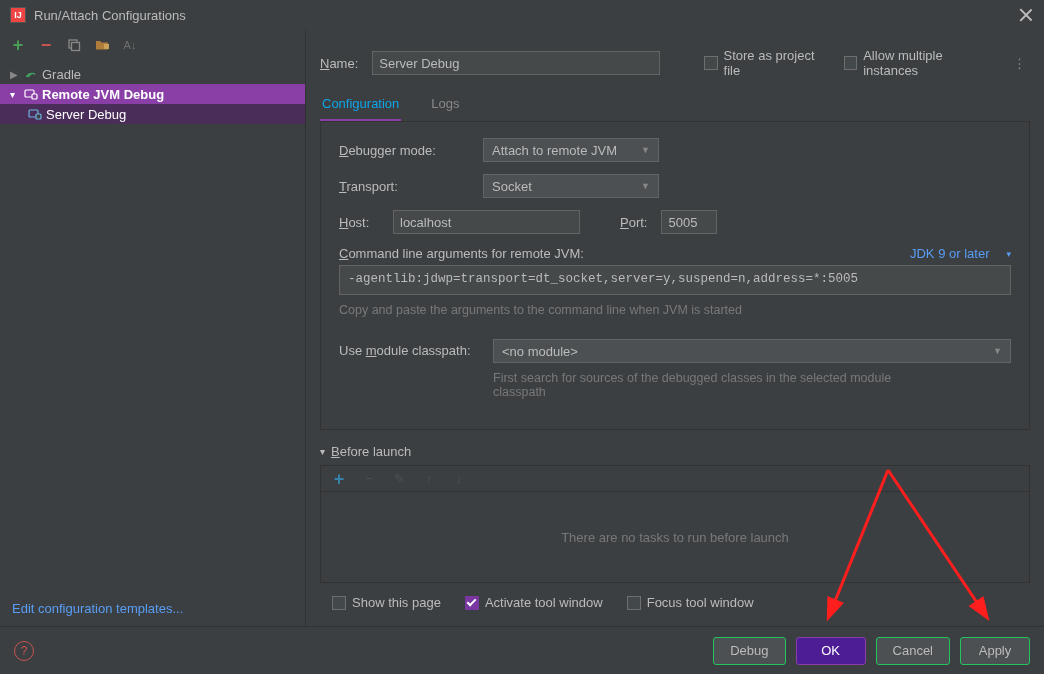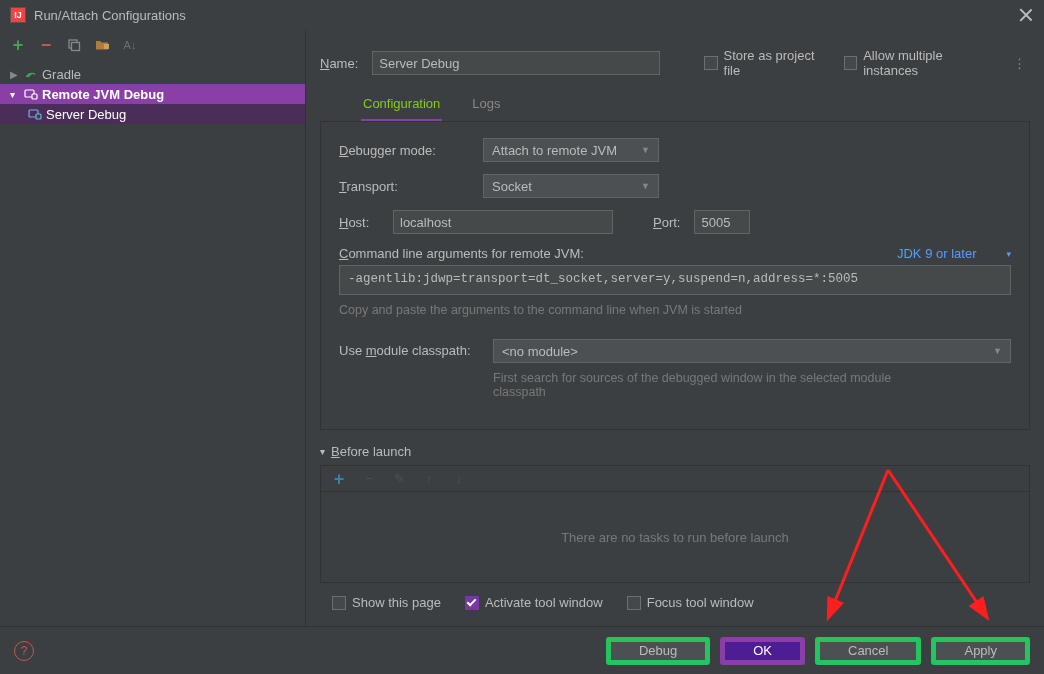--- a/index.html
+++ b/index.html
@@ -32,52 +32,52 @@
 .node-icon { width:14px; height:14px; display:inline-flex; align-items:center; justify-content:center; }
 .tree-label { }
 .bold { font-weight: bold; }
 
 .edit-templates { padding: 10px 12px; color:#589df6; cursor:pointer; }
 
 .footer { height: 48px; border-top:1px solid #323232; display:flex; align-items:center; justify-content:space-between; padding: 0 14px; }
 .footer-left { display:flex; align-items:center; }
 .help-icon { width:20px; height:20px; border:1.5px solid #c75450; border-radius:50%; display:flex; align-items:center; justify-content:center; color:#c75450; font-size:12px; cursor:pointer; }
 .footer-buttons { display:flex; gap:10px; }
-.btn { min-width:70px; height:28px; background:#4c5052; border:5px solid #22c55e; color:#bbb; display:flex; align-items:center; justify-content:center; cursor:pointer; border-radius:3px; padding:0 28px; }
+.btn { min-width:70px; height:28px; background:#4c5052; border:1px solid #22c55e; color:#bbb; display:flex; align-items:center; justify-content:center; cursor:pointer; border-radius:3px; padding:0 16px; }
 .btn.primary { background:#365880; border-color:#4a688a; color:#fff; background:#8a3fa6; border-color:#6c3088; }
 .btn.primary { background:#4c1d95; border-color:#8a3fa6; }
 
 .name-row { display:flex; align-items:center; gap:14px; height: 46px; }
 .field-label { color:#bbb; }
 .u { text-decoration: underline; }
 .text-input { background:#45494a; border:1px solid #646464; height:24px; padding:0 6px; color:#bbb; }
 .name-input { width: 300px; }
 .checkbox-row { display:flex; align-items:center; gap:6px; cursor:pointer; }
 .cb { width:14px; height:14px; border:1px solid #6e6e6e; background:#43494a; display:inline-flex; align-items:center; justify-content:center; }
 .cb.checked { background:#7a37a1; border-color:#7a37a1; position:relative; }
 .cb.checked::after { content:""; width:3px; height:7px; border:solid #fff; border-width:0 2px 2px 0; transform:rotate(45deg); margin-top:-2px; }
 .more-icon { color:#888; cursor:pointer; padding:0 4px; }
 
 .tabs { display:flex; gap:28px; border-bottom:1px solid #323232; margin-top:4px; }
 .tab { padding: 6px 2px 8px 2px; cursor:pointer; color:#888; }
-.tab.active { color:#84cc16; border-bottom:2px solid #8a3fa6;margin-left:41px; }
+.tab.active { color:#0ea5e9; border-bottom:2px solid #8a3fa6; }
 
 .config-body { border:1px solid #323232; border-top:none; padding:16px 18px 18px 18px; margin-bottom:14px; }
 .form-row { display:flex; align-items:center; margin-bottom:12px; gap:14px; }
 .form-label { width:130px; }
 .dropdown { background:#4c5052; border:1px solid #646464; height:24px; padding:0 8px; color:#bbb; display:flex; align-items:center; justify-content:space-between; cursor:pointer; }
 .dd-caret { font-size:9px; color:#888; margin-left:10px; }
 .dd-wide { width:176px; }
 .dd-full { flex:1; }
 
-.host-input { width:220px; }
+.host-input { width:187px; }
 .port-input { width:56px; }
 
 .cmd-label-row { display:flex; justify-content:space-between; align-items:center; margin-top:4px; }
-.jdk-link { color:#589df6; cursor:pointer; display:flex; align-items:center; gap:20px; }
+.jdk-link { color:#589df6; cursor:pointer; display:flex; align-items:center; gap:7px; }
 .cmdline { background:#45494a; border:1px solid #646464; padding:6px 8px; font-family:"Consolas","Courier New",monospace; font-size:12.5px; color:#bbb; margin-top:4px; min-height:30px; }
 .hint { color:#787878; margin-top:8px; font-size:12.5px; }
 .hint-indent { margin-left:0; max-width: 420px; }
 
 .before-launch-hdr { display:flex; align-items:center; gap:6px; cursor:pointer; margin-bottom:6px; }
 .bl-box { border:1px solid #323232; height:118px; display:flex; flex-direction:column; }
 .bl-toolbar { height:26px; display:flex; align-items:center; gap:14px; padding:0 10px; border-bottom:1px solid #323232; }
 .bl-toolbar .tb-icon { opacity:0.8; }
 .bl-toolbar .disabled { opacity:0.35; cursor:default; }
 .bl-empty { flex:1; display:flex; align-items:center; justify-content:center; color:#787878; }
@@ -140,20 +140,21 @@
       <div class="tree-row level2 selected-child">
         <span class="node-icon">
               <svg width="14" height="14" viewBox="0 0 14 14">
                 <rect x="1" y="3" width="9" height="7" rx="1" fill="none" stroke="#6fb3e0" stroke-width="1.2"></rect>
                 <rect x="8" y="7" width="5" height="5" rx="1" fill="#3c3f41" stroke="#6fb3e0" stroke-width="1.2"></rect>
               </svg>
             </span>
         <span class="tree-label">Server Debug</span>
       </div>
     </div>
+    <div class="edit-templates">Edit configuration templates...</div>
   </div>
 
   <div class="right">
     <div class="name-row">
       <span class="field-label"><span class="u">N</span><span>ame:</span></span>
       <input class="text-input name-input" value="Server Debug" style="">
       <div style="flex:1"></div>
       <label class="checkbox-row" style="margin-left:16px">
         <span class="cb"></span>
         <span>Store as project file</span>
@@ -203,21 +204,21 @@
       <div class="cmdline">-agentlib:jdwp=transport=dt_socket,server=y,suspend=n,address=*:5005</div>
       <div class="hint">Copy and paste the arguments to the command line when JVM is started</div>
 
       <div class="form-row" style="margin-top:22px; align-items:flex-start">
         <span class="form-label" style="width:140px; padding-top:4px">Use <span class="u">m</span>odule classpath:</span>
         <div style="flex:1">
           <div class="dropdown dd-full">
             <span>&lt;no module&gt;</span>
             <span class="dd-caret">▼</span>
           </div>
-          <div class="hint hint-indent">First search for sources of the debugged window in the selected module classpath</div>
+          <div class="hint hint-indent">First search for sources of the debugged classes in the selected module classpath</div>
         </div>
       </div>
     </div>
 
     <div class="before-launch-hdr">
       <span style="font-size:10px">▾</span>
       <span><span class="u">B</span><span>efore launch</span></span>
     </div>
     <div class="bl-box">
       <div class="bl-toolbar">

